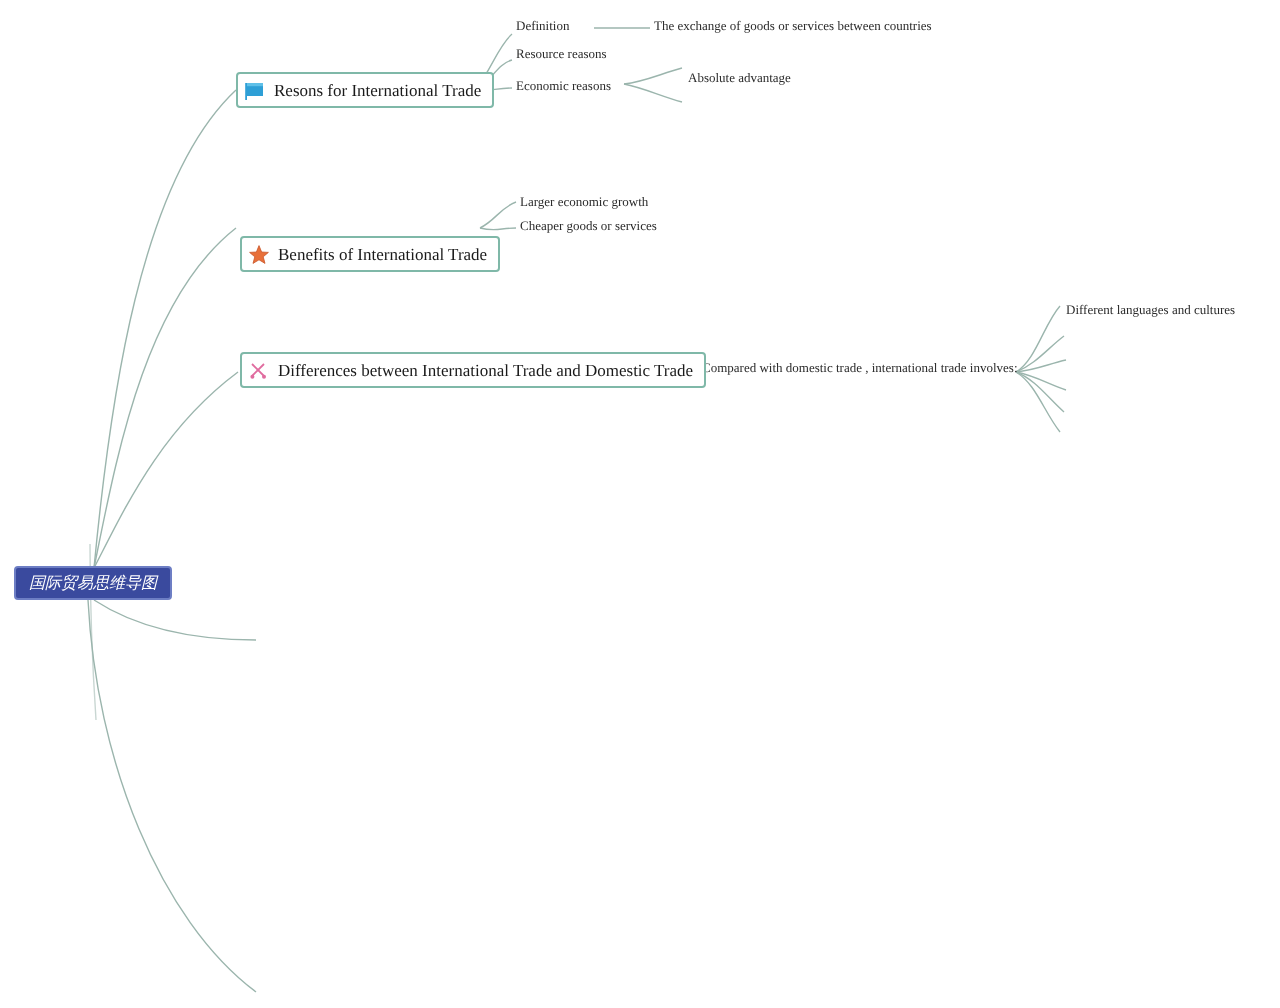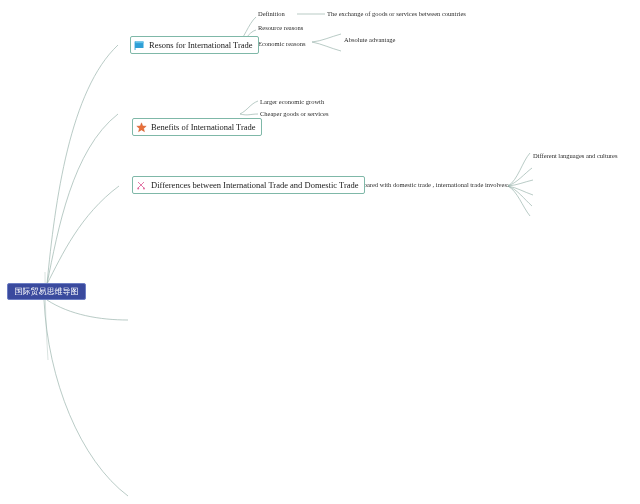--- a/index.html
+++ b/index.html
@@ -32,20 +32,21 @@
     width: 79px;
     height: 17px;
     background: #3a4a9e;
     border: 1px solid #6d7ec4;
     border-radius: 2px;
     box-sizing: border-box;
     display: flex;
     align-items: center;
     justify-content: center;
     z-index: 5;
+    font-style: italic;
   }
   .root-label {
     color: #ffffff;
     font-size: 8px;
     font-family: "DejaVu Sans", "Liberation Sans", sans-serif;
     letter-spacing: 0px;
     white-space: nowrap;
     line-height: 1;
   }
 
@@ -54,21 +55,20 @@
     position: absolute;
     background: #ffffff;
     border: 1px solid #7fb8a8;
     border-radius: 2px;
     box-sizing: border-box;
     height: 18px;
     display: flex;
     align-items: center;
     padding: 0 5px 0 3px;
     z-index: 4;
-    margin-left: 12px;
   }
   .topic-label {
     font-size: 8.5px;
     color: #1a1a1a;
     white-space: nowrap;
     line-height: 1;
     margin-left: 4px;
   }
   .topic-icon {
     width: 11px;

